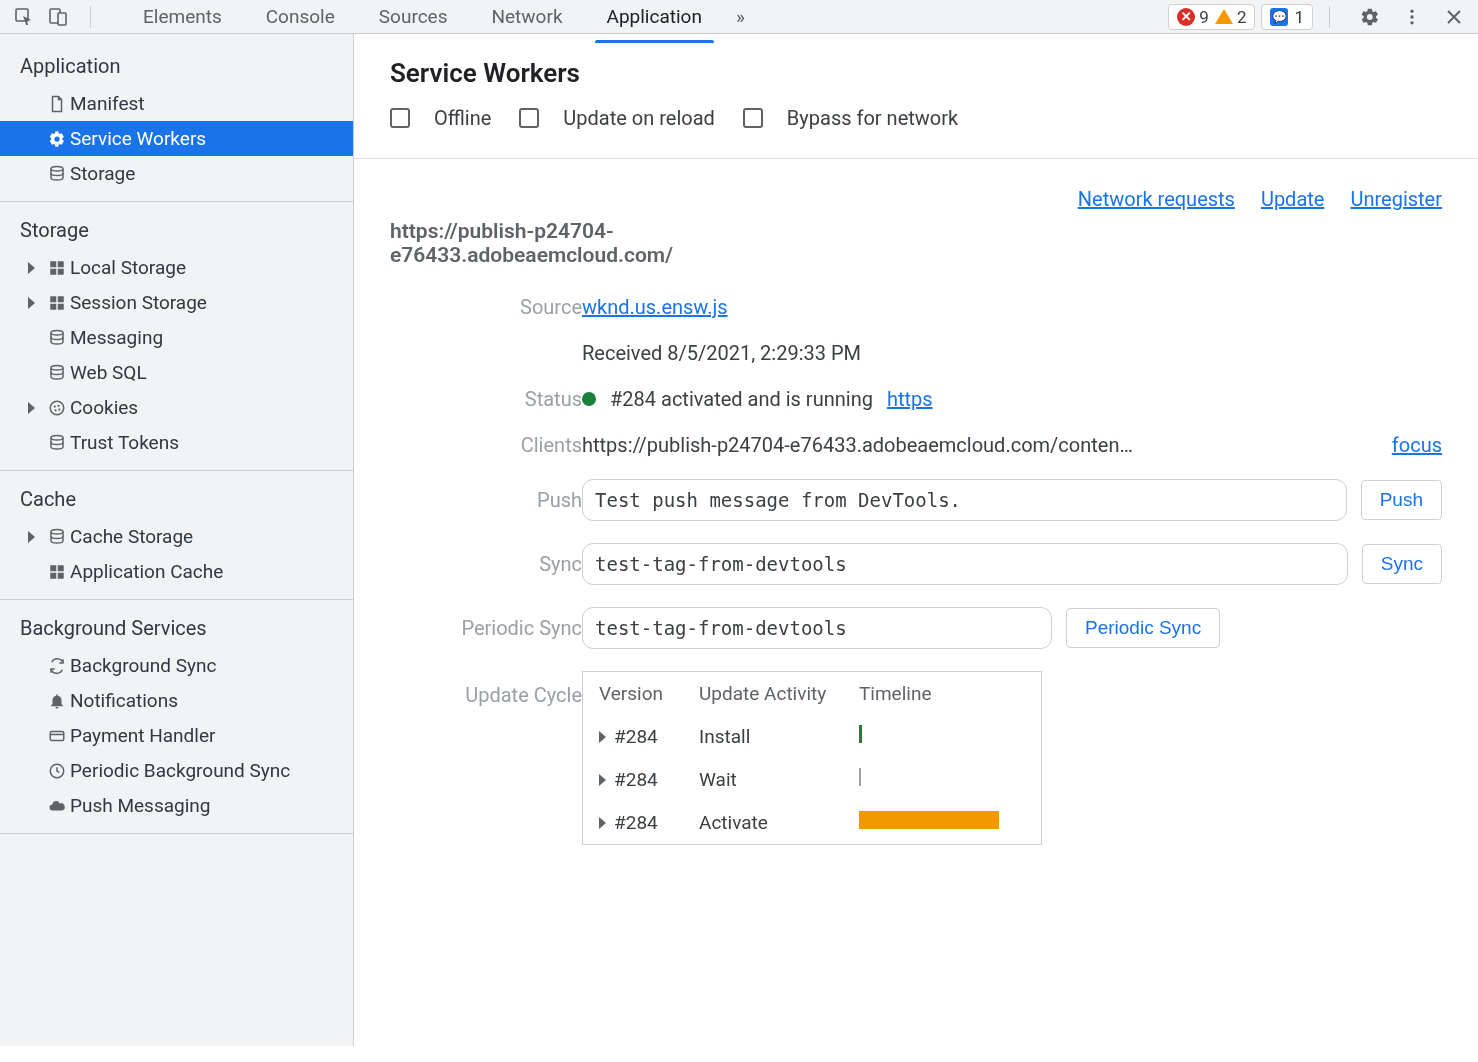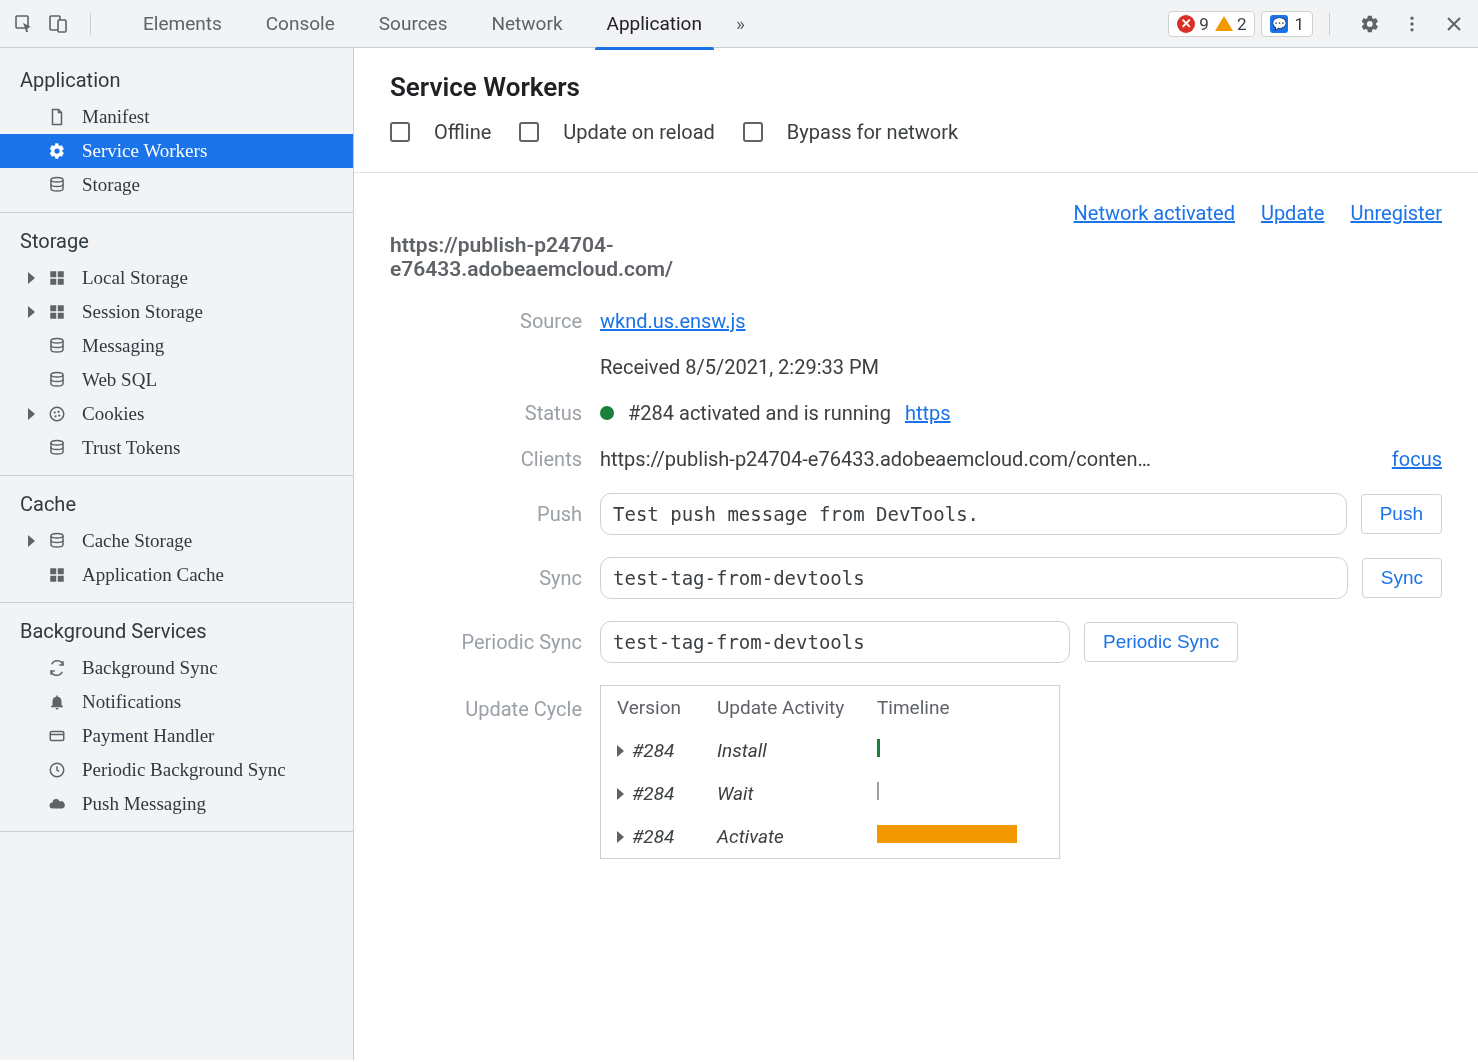--- a/index.html
+++ b/index.html
@@ -8,21 +8,21 @@
       font-size: 18px;
       color: #303942;
       background: #fff;
       width: 1478px;
       height: 1062px;
       overflow: hidden;
     }
     
     .toolbar {
       display: flex;
-      height: 48px;
+      height: 34px;
       background: #f1f3f4;
       border-bottom: 1px solid #cacdd1;
       padding: 0 12px;
     }
     .toolbar-left { display:flex; align-items:center; gap:10px; }
     .toolbar-icon { width:24px; height:24px; display:flex; align-items:center; justify-content:center; color:#5f6368;}
     .toolbar-divider { width:1px; height:22px; background:#cacdd1; margin:0 10px; }
     .tabs { display:flex; align-items:center; gap:0; margin-left:20px; flex:1; }
     .tab { padding: 0 22px; height:50px; display:flex; align-items:center; color:#5f6368; cursor:pointer; position:relative; font-size:19px; }
     .tab.active { color:#202124; }
@@ -35,45 +35,45 @@
     .badge-triangle { width:0; height:0; border-left:9px solid transparent; border-right:9px solid transparent; border-bottom:15px solid #f29900; position:relative; }
     .msg-box { display:flex; align-items:center; background:#fff; border:1px solid #d0d0d0; border-radius:4px; padding:2px 8px; gap:6px; font-size:17px; }
     .msg-icon { width:18px; height:18px; background:#1a73e8; border-radius:3px; display:flex; align-items:center; justify-content:center; color:#fff; font-size:12px;}
     .gear, .vdots, .close-x { width:24px; height:24px; display:flex; align-items:center; justify-content:center; color:#5f6368; cursor:pointer; margin-left:12px;}
     
     .main { display:flex; height: calc(100% - 50px);}
     .sidebar { width:354px; border-right:1px solid #cacdd1; background:#f1f3f4; overflow-y:auto; padding-top:10px; }
     .content { flex:1; overflow-y:auto; padding:24px 36px; }
     .side-heading { font-size:20px; color:#303942; padding:10px 20px 8px; font-weight:400;}
     .side-section { border-bottom:1px solid #cacdd1; padding-bottom:10px; margin-bottom:6px;}
-    .side-item { display:flex; align-items:center; gap:14px; padding:6px 14px 6px 46px; font-size:19px; cursor:pointer; color:#303942; position:relative;font-family:Liberation Serif, serif;}
+    .side-item { display:flex; align-items:center; gap:2px; padding:6px 14px 6px 46px; font-size:19px; cursor:pointer; color:#303942; position:relative;}
     .side-item .tri { position:absolute; left:28px; width:0; height:0; border-top:6px solid transparent; border-bottom:6px solid transparent; border-left:7px solid #5f6368;}
     .side-item.selected { background:#1a73e8; color:#fff;}
     .side-item.selected svg, .side-item.selected .icon { color:#fff; fill:#fff; }
     .side-icon { width:22px; height:22px; display:flex; align-items:center; justify-content:center; color:#5f6368;}
     .content h1 { font-size:26px; font-weight:600; color:#202124; margin-bottom:18px;}
     .check-row { display:flex; align-items:center; gap:28px; margin-bottom:28px; }
     .check-item { display:flex; align-items:center; gap:24px; font-size:20px; color:#3c4043;}
     .checkbox { width:20px; height:20px; border:2px solid #5f6368; border-radius:3px; }
     .origin-bar { display:flex; align-items:flex-start; justify-content:space-between; padding:0 0 6px; }
     .origin { font-size:21px; color:#5f6368; font-weight:600; max-width:480px;margin-top:36px;}
     .origin-links { display:flex; gap:26px; padding-top:4px;}
     .link { color:#1a73e8; text-decoration:underline; font-size:20px; cursor:pointer;}
-    .field-row { display:flex; align-items:center; margin-top:22px; gap:18px; }
+    .field-row { display:flex; align-items:center; margin-top:22px; }
     .field-label { width:192px; text-align:right; color:#9aa0a6; font-size:20px; flex-shrink:0;}
     .field-body { flex:1; display:flex; align-items:center; gap:14px; font-size:20px; color:#3c4043;}
     .green-dot { width:14px; height:14px; border-radius:50%; background:#188038;}
     .text-input { flex:1; border:1px solid #d0d0d0; padding:9px 12px; font-family: ui-monospace, Menlo, Consolas, monospace; font-size:19px; color:#3c4043; border-radius:11px;}
     .action-btn { border:1px solid #d0d0d0; background:#fff; color:#1a73e8; padding:8px 18px; font-size:19px; border-radius:4px; cursor:pointer; font-weight:500;}
     .cycle-table { border:1px solid #d0d0d0; flex:1; max-width:460px;}
     .cycle-head { display:flex; padding:10px 16px; color:#5f6368; font-size:19px; }
     .cycle-head > div:nth-child(1), .cycle-row > div:nth-child(1){ width:100px;}
     .cycle-head > div:nth-child(2), .cycle-row > div:nth-child(2){ width:160px;}
     .cycle-head > div:nth-child(3), .cycle-row > div:nth-child(3){ flex:1;}
-    .cycle-row { display:flex; align-items:flex-start; padding:10px 16px; font-size:19px; color:#3c4043;font-style:italic;}
+    .cycle-row { display:flex; align-items:flex-start; padding:10px 16px; font-size:19px; color:#3c4043;}
     .cycle-row .tri2 { width:0; height:0; border-top:6px solid transparent; border-bottom:6px solid transparent; border-left:7px solid #5f6368; margin-right:8px; display:inline-block;}
     .tl-bar { display:inline-block; height:18px;}
     .tl-green { width:3px; background:#188038;}
     .tl-gray { width:2px; background:#9aa0a6;}
     .tl-orange { width:140px; background:#f29900;}
     .ellipsis { white-space:nowrap; overflow:hidden; text-overflow:ellipsis; max-width:580px; display:inline-block;}
   </style>
 </head>
 <body>
 
@@ -327,21 +327,21 @@
       <label class="check-item">
           <span class="checkbox"></span>
           <span>Bypass for network</span>
         </label>
     </div>
     <hr style="border:none;border-top:1px solid #e0e0e0;margin:0 -36px 24px;">
 
     <div class="origin-bar">
       <div class="origin">https://publish-p24704-e76433.adobeaemcloud.com/</div>
       <div class="origin-links">
-        <span class="link">Network activated</span>
+        <span class="link">Network requests</span>
         <span class="link">Update</span>
         <span class="link">Unregister</span>
       </div>
     </div>
 
     <div class="field-row">
       <div class="field-label">Source</div>
       <div class="field-body">
           <span class="link">wknd.us.ensw.js</span>
         </div>

